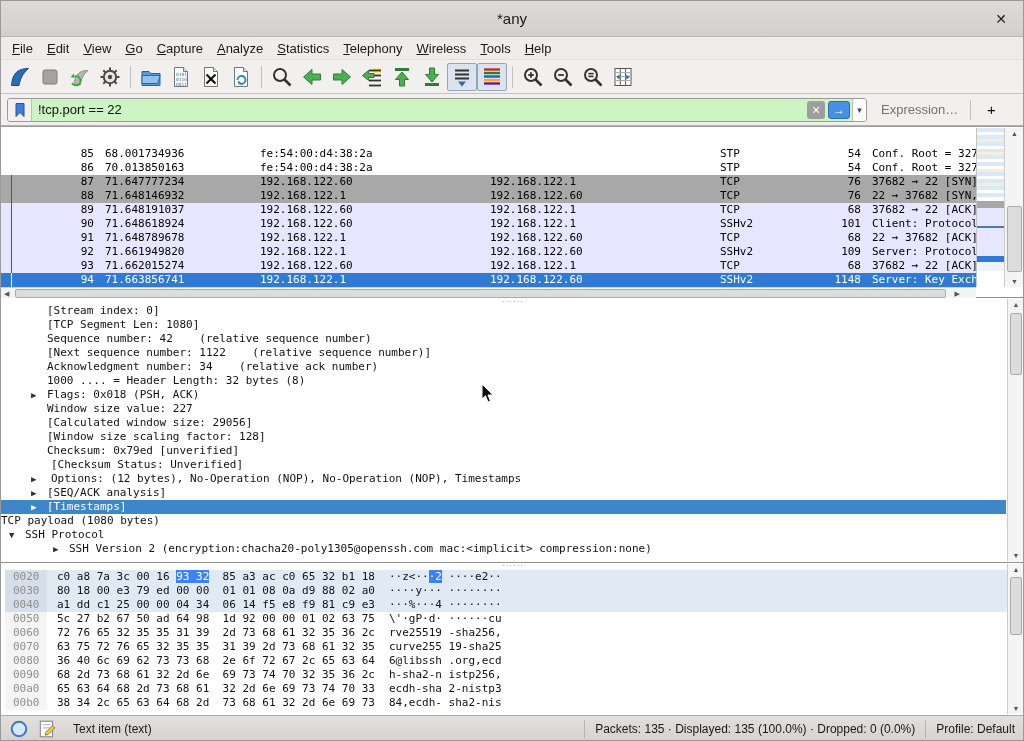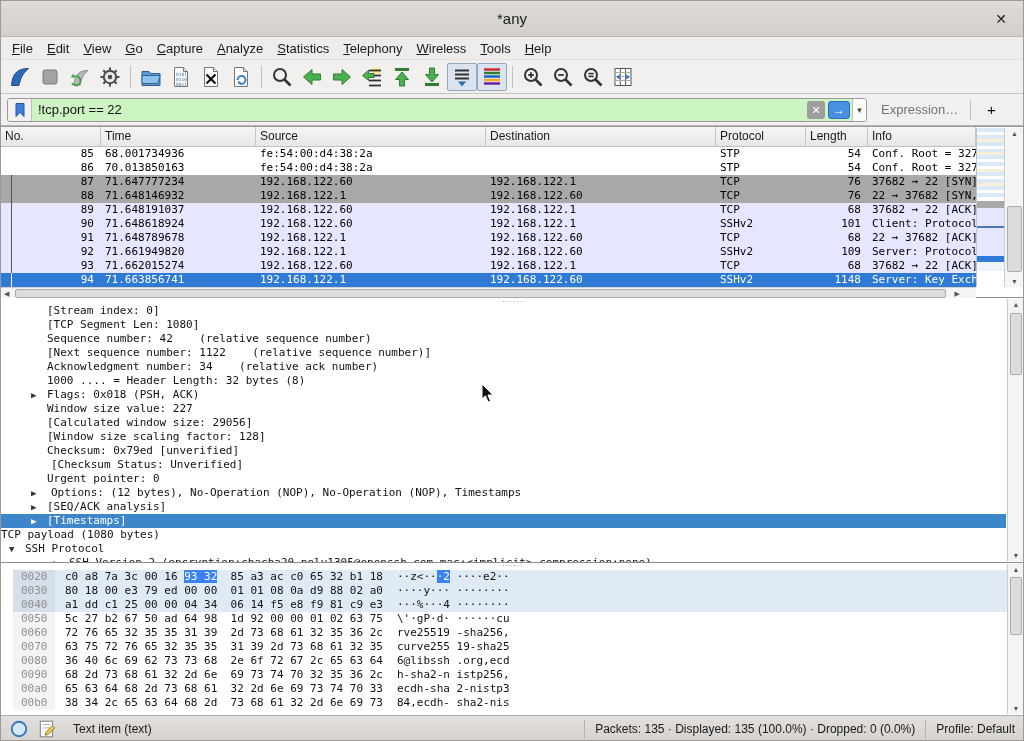--- a/index.html
+++ b/index.html
@@ -60,21 +60,21 @@
   .dlines { position:absolute; left:0; top:6px; width:1005px; }
   .dline { height:14px; line-height:14px; font-family:"DejaVu Sans Mono",monospace; font-size:11px; white-space:pre; position:relative; color:#111; }
   .dline .arr { position:absolute; top:0; font-size:9px; color:#333; }
   .dline.sel { background:#3d86c9; color:#fff; }
   .dline.sel .arr { color:#fff; }
   .dvscroll { position:absolute; right:1px; top:1px; width:17px; height:262px; background:#f4f4f4; border-left:1px solid #ccc; }
 
   
   .hexpane { position:absolute; left:0; top:562px; width:1024px; height:152px; background:#fff; overflow:hidden; }
   .hsplit { position:absolute; left:495px; top:-2px; width:34px; text-align:center; font-size:8px; letter-spacing:1px; color:#9a9a9a; }
-  .hrows { position:absolute; left:12px; top:7px; width:1005px; }
+  .hrows { position:absolute; left:4px; top:7px; width:1005px; }
   .hrow { height:14px; line-height:14px; font-family:"DejaVu Sans Mono",monospace; font-size:11px; white-space:pre; display:flex; }
   .hrow.shaded { background:#e0eaf4; }
   .hoff { width:42px; padding-left:8px; color:#8f8f8f; background:rgba(0,0,0,0.045); }
   .hhex { width:342px; padding-left:10px; color:#111; }
   .hascii { color:#111; }
   .hl { background:#3b82f6; color:#fff; }
   .hvscroll { position:absolute; right:1px; top:1px; width:17px; height:150px; background:#f4f4f4; border-left:1px solid #ccc; }
 
   
   .statusbar { position:absolute; left:0; top:714px; width:1024px; height:27px; background:linear-gradient(#e2dfdc,#d5d2cf); border-top:1px solid #aeaba8; display:flex; align-items:center; font-size:12px; color:#1a1a1a; }
@@ -292,29 +292,20 @@
     <span class="fclear">✕</span>
     <span class="fapply">→</span>
     <span class="fcaret">▾</span>
   </div>
   <span class="fexpr">Expression…</span>
   <span class="fsep"></span>
   <span class="fplus">+</span>
 </div>
 
 <div class="packetlist">
-  <div class="plheader" id="plheader">
-      <div class="phcell" style="width: 100px;">No.</div>
-      <div class="phcell" style="width: 155px;">Time</div>
-      <div class="phcell" style="width: 230px;">Source</div>
-      <div class="phcell" style="width: 230px;">Destination</div>
-      <div class="phcell" style="width: 90px;">Protocol</div>
-      <div class="phcell" style="width: 62px;">Length</div>
-      <div class="phcell" style="width: auto; flex: 1 1 0%;">Info</div>
-    </div>
   <div class="plrows" id="plrows">
       <div class="prow" style="background: rgb(255, 255, 255); color: rgb(0, 0, 0);"><span class="pcell r" style="width: 100px;">85</span><span class="pcell" style="width: 155px;">68.001734936</span><span class="pcell" style="width: 230px;">fe:54:00:d4:38:2a</span><span class="pcell" style="width: 230px;"></span><span class="pcell" style="width: 90px;">STP</span><span class="pcell r" style="width: 62px;">54</span><span class="pcell" style="width: auto; flex: 1 1 0%;">Conf. Root = 32768/0/52:54:00:ef:c7:d5  Cost = 0  Port = </span></div>
       <div class="prow" style="background: rgb(255, 255, 255); color: rgb(0, 0, 0);"><span class="pcell r" style="width: 100px;">86</span><span class="pcell" style="width: 155px;">70.013850163</span><span class="pcell" style="width: 230px;">fe:54:00:d4:38:2a</span><span class="pcell" style="width: 230px;"></span><span class="pcell" style="width: 90px;">STP</span><span class="pcell r" style="width: 62px;">54</span><span class="pcell" style="width: auto; flex: 1 1 0%;">Conf. Root = 32768/0/52:54:00:ef:c7:d5  Cost = 0  Port = </span></div>
       <div class="prow" style="background: rgb(168, 168, 168); color: rgb(0, 0, 0);"><span class="mark"></span><span class="pcell r" style="width: 100px;">87</span><span class="pcell" style="width: 155px;">71.647777234</span><span class="pcell" style="width: 230px;">192.168.122.60</span><span class="pcell" style="width: 230px;">192.168.122.1</span><span class="pcell" style="width: 90px;">TCP</span><span class="pcell r" style="width: 62px;">76</span><span class="pcell" style="width: auto; flex: 1 1 0%;">37682 → 22 [SYN] Seq=0 Win=29200 Len=0 MSS=1460 SACK_PERM</span></div>
       <div class="prow" style="background: rgb(168, 168, 168); color: rgb(0, 0, 0);"><span class="mark"></span><span class="pcell r" style="width: 100px;">88</span><span class="pcell" style="width: 155px;">71.648146932</span><span class="pcell" style="width: 230px;">192.168.122.1</span><span class="pcell" style="width: 230px;">192.168.122.60</span><span class="pcell" style="width: 90px;">TCP</span><span class="pcell r" style="width: 62px;">76</span><span class="pcell" style="width: auto; flex: 1 1 0%;">22 → 37682 [SYN, ACK] Seq=0 Ack=1 Win=28960 Len=0 MSS=1460</span></div>
       <div class="prow" style="background: rgb(231, 230, 255); color: rgb(0, 0, 0);"><span class="mark"></span><span class="pcell r" style="width: 100px;">89</span><span class="pcell" style="width: 155px;">71.648191037</span><span class="pcell" style="width: 230px;">192.168.122.60</span><span class="pcell" style="width: 230px;">192.168.122.1</span><span class="pcell" style="width: 90px;">TCP</span><span class="pcell r" style="width: 62px;">68</span><span class="pcell" style="width: auto; flex: 1 1 0%;">37682 → 22 [ACK] Seq=1 Ack=1 Win=29312 Len=0 TSval=2715660</span></div>
       <div class="prow" style="background: rgb(231, 230, 255); color: rgb(0, 0, 0);"><span class="mark"></span><span class="pcell r" style="width: 100px;">90</span><span class="pcell" style="width: 155px;">71.648618924</span><span class="pcell" style="width: 230px;">192.168.122.60</span><span class="pcell" style="width: 230px;">192.168.122.1</span><span class="pcell" style="width: 90px;">SSHv2</span><span class="pcell r" style="width: 62px;">101</span><span class="pcell" style="width: auto; flex: 1 1 0%;">Client: Protocol (SSH-2.0-OpenSSH_7.9p1 Debian-10)</span></div>
       <div class="prow" style="background: rgb(231, 230, 255); color: rgb(0, 0, 0);"><span class="mark"></span><span class="pcell r" style="width: 100px;">91</span><span class="pcell" style="width: 155px;">71.648789678</span><span class="pcell" style="width: 230px;">192.168.122.1</span><span class="pcell" style="width: 230px;">192.168.122.60</span><span class="pcell" style="width: 90px;">TCP</span><span class="pcell r" style="width: 62px;">68</span><span class="pcell" style="width: auto; flex: 1 1 0%;">22 → 37682 [ACK] Seq=1 Ack=34 Win=29056 Len=0 TSval=36495</span></div>
       <div class="prow" style="background: rgb(231, 230, 255); color: rgb(0, 0, 0);"><span class="mark"></span><span class="pcell r" style="width: 100px;">92</span><span class="pcell" style="width: 155px;">71.661949820</span><span class="pcell" style="width: 230px;">192.168.122.1</span><span class="pcell" style="width: 230px;">192.168.122.60</span><span class="pcell" style="width: 90px;">SSHv2</span><span class="pcell r" style="width: 62px;">109</span><span class="pcell" style="width: auto; flex: 1 1 0%;">Server: Protocol (SSH-2.0-OpenSSH_7.6p1 Ubuntu-4ubuntu0.3</span></div>
       <div class="prow" style="background: rgb(231, 230, 255); color: rgb(0, 0, 0);"><span class="mark"></span><span class="pcell r" style="width: 100px;">93</span><span class="pcell" style="width: 155px;">71.662015274</span><span class="pcell" style="width: 230px;">192.168.122.60</span><span class="pcell" style="width: 230px;">192.168.122.1</span><span class="pcell" style="width: 90px;">TCP</span><span class="pcell r" style="width: 62px;">68</span><span class="pcell" style="width: auto; flex: 1 1 0%;">37682 → 22 [ACK] Seq=34 Ack=42 Win=29312 Len=0 TSval=2715</span></div>
@@ -369,21 +360,20 @@
       <div class="dline"><span style="padding-left: 46px;">Sequence number: 42    (relative sequence number)</span></div>
       <div class="dline"><span style="padding-left: 46px;">[Next sequence number: 1122    (relative sequence number)]</span></div>
       <div class="dline"><span style="padding-left: 46px;">Acknowledgment number: 34    (relative ack number)</span></div>
       <div class="dline"><span style="padding-left: 46px;">1000 .... = Header Length: 32 bytes (8)</span></div>
       <div class="dline"><span class="arr" style="left: 30px;">▶</span><span style="padding-left: 46px;">Flags: 0x018 (PSH, ACK)</span></div>
       <div class="dline"><span style="padding-left: 46px;">Window size value: 227</span></div>
       <div class="dline"><span style="padding-left: 46px;">[Calculated window size: 29056]</span></div>
       <div class="dline"><span style="padding-left: 46px;">[Window size scaling factor: 128]</span></div>
       <div class="dline"><span style="padding-left: 46px;">Checksum: 0x79ed [unverified]</span></div>
       <div class="dline"><span style="padding-left: 50px;">[Checksum Status: Unverified]</span></div>
-      <div class="dline"><span style="padding-left: 46px;">Urgent pointer: 0</span></div>
       <div class="dline"><span class="arr" style="left: 30px;">▶</span><span style="padding-left: 50px;">Options: (12 bytes), No-Operation (NOP), No-Operation (NOP), Timestamps</span></div>
       <div class="dline"><span class="arr" style="left: 30px;">▶</span><span style="padding-left: 46px;">[SEQ/ACK analysis]</span></div>
       <div class="dline sel"><span class="arr" style="left: 30px;">▶</span><span style="padding-left: 46px;">[Timestamps]</span></div>
       <div class="dline"><span style="">TCP payload (1080 bytes)</span></div>
       <div class="dline"><span class="arr" style="left: 8px;">▼</span><span style="padding-left: 24px;">SSH Protocol</span></div>
       <div class="dline"><span class="arr" style="left: 52px;">▶</span><span style="padding-left: 68px;">SSH Version 2 (encryption:chacha20-poly1305@openssh.com mac:&lt;implicit&gt; compression:none)</span></div>
     </div>
   <div class="dvscroll">
     <span class="sarrow" style="left:0;right:0;top:2px;">▲</span>
     <div class="slider" style="left:2px;right:2px;top:14px;height:62px;"></div>

